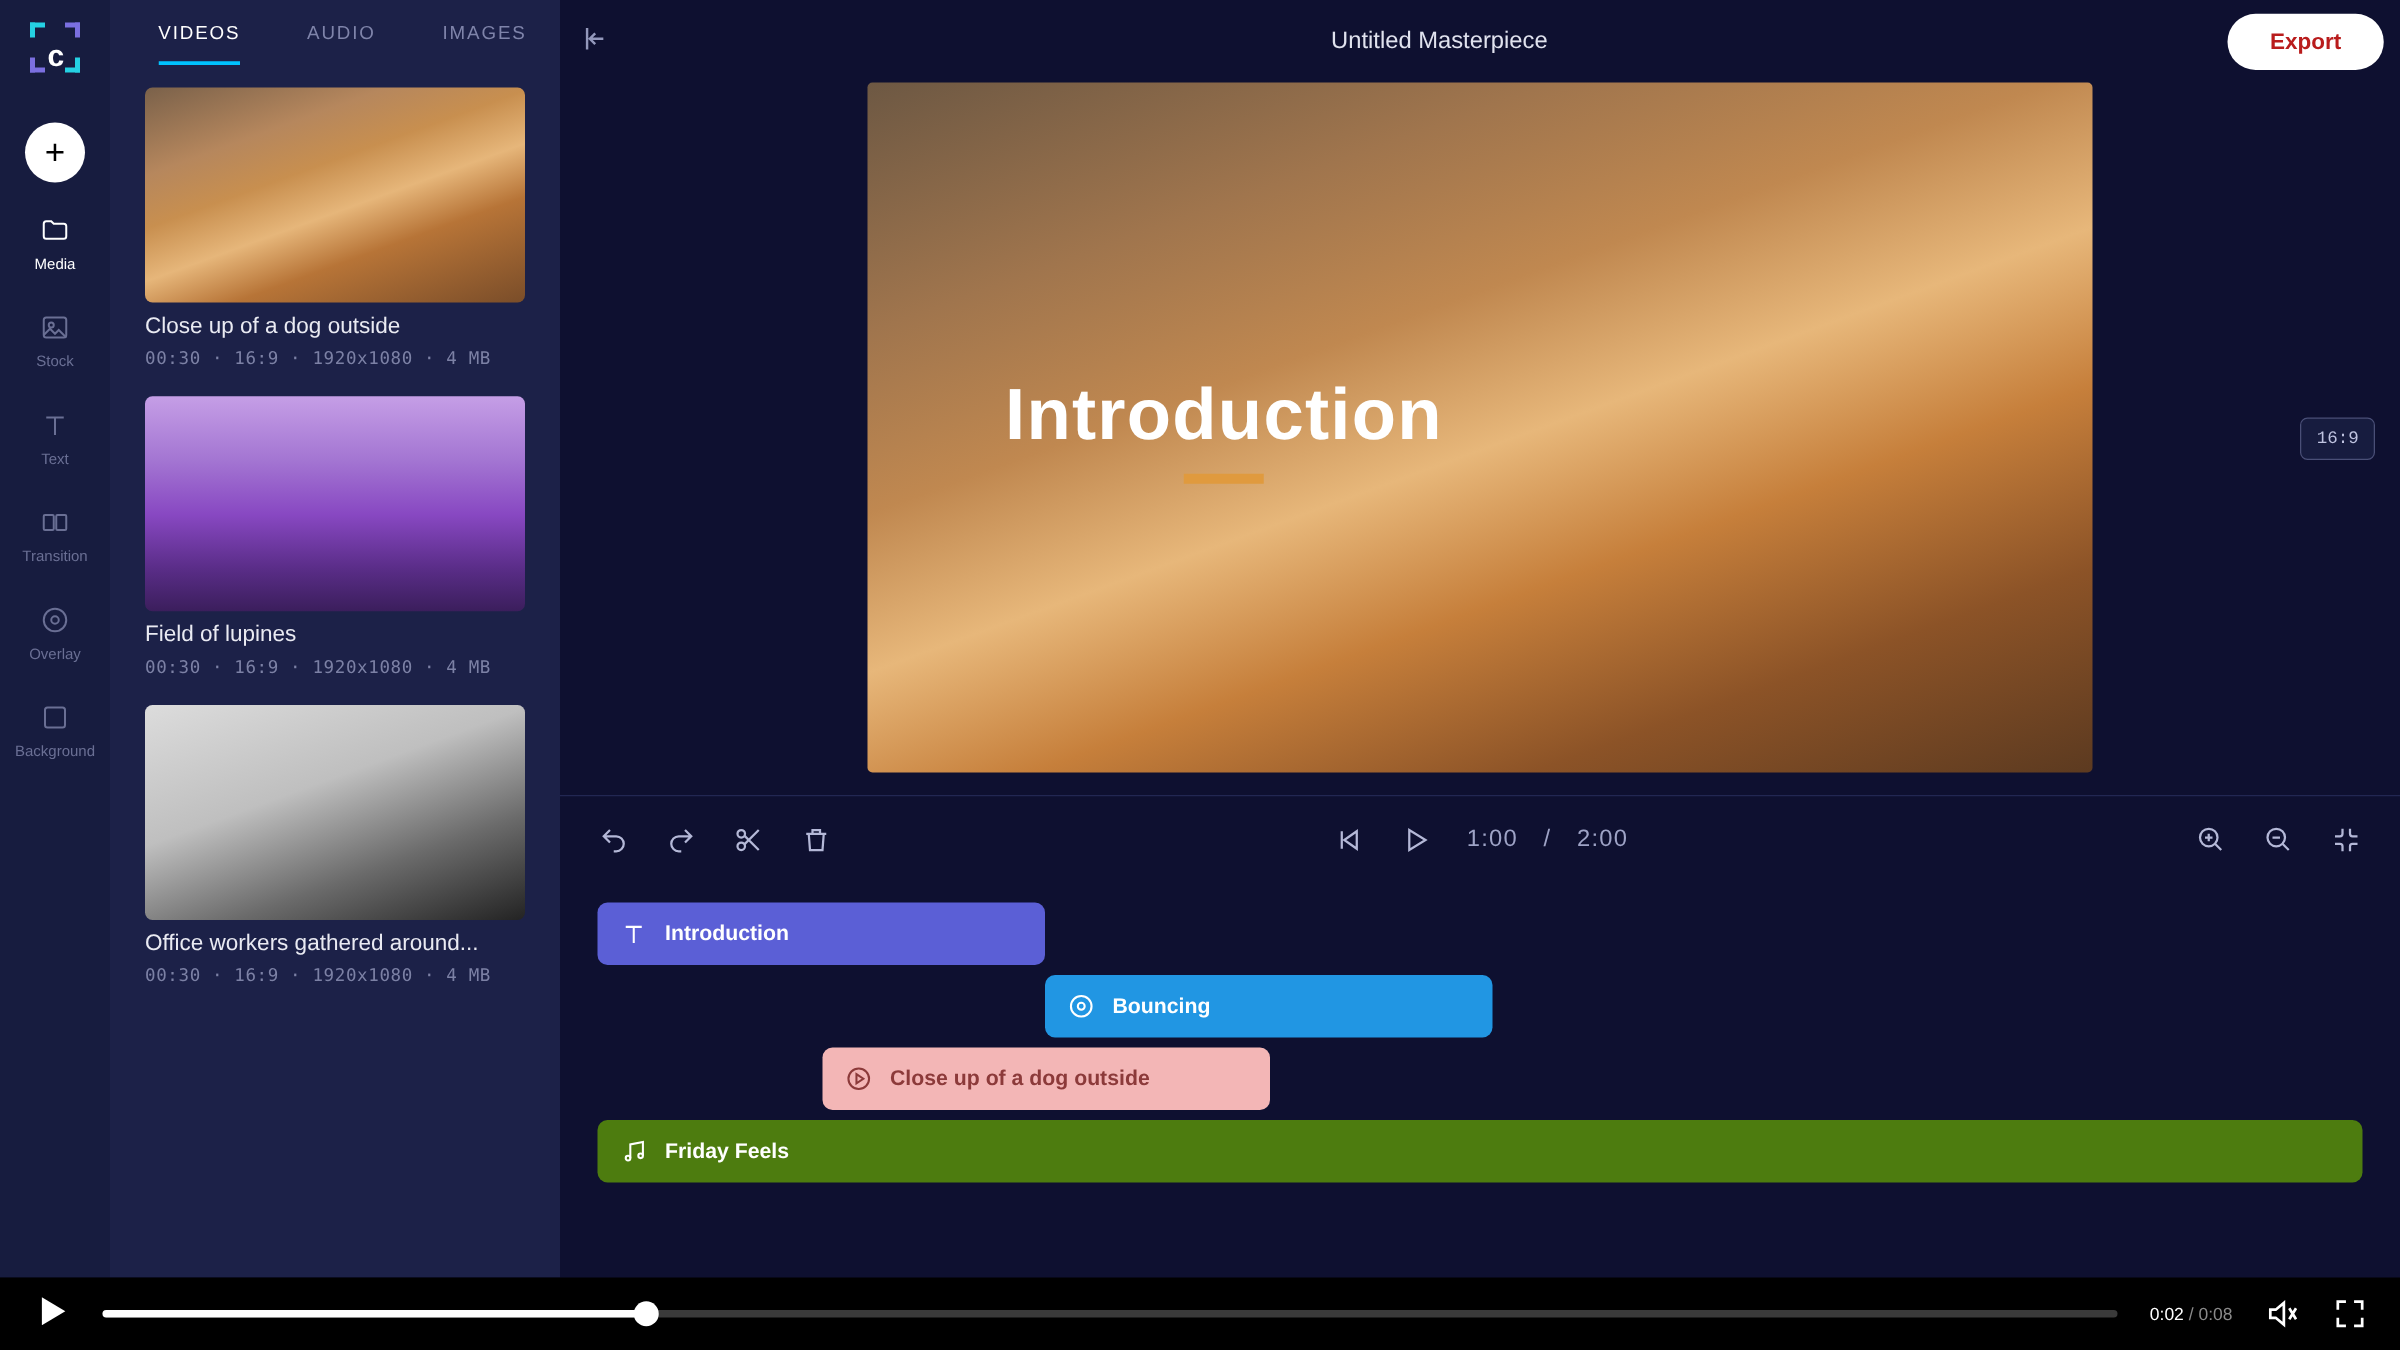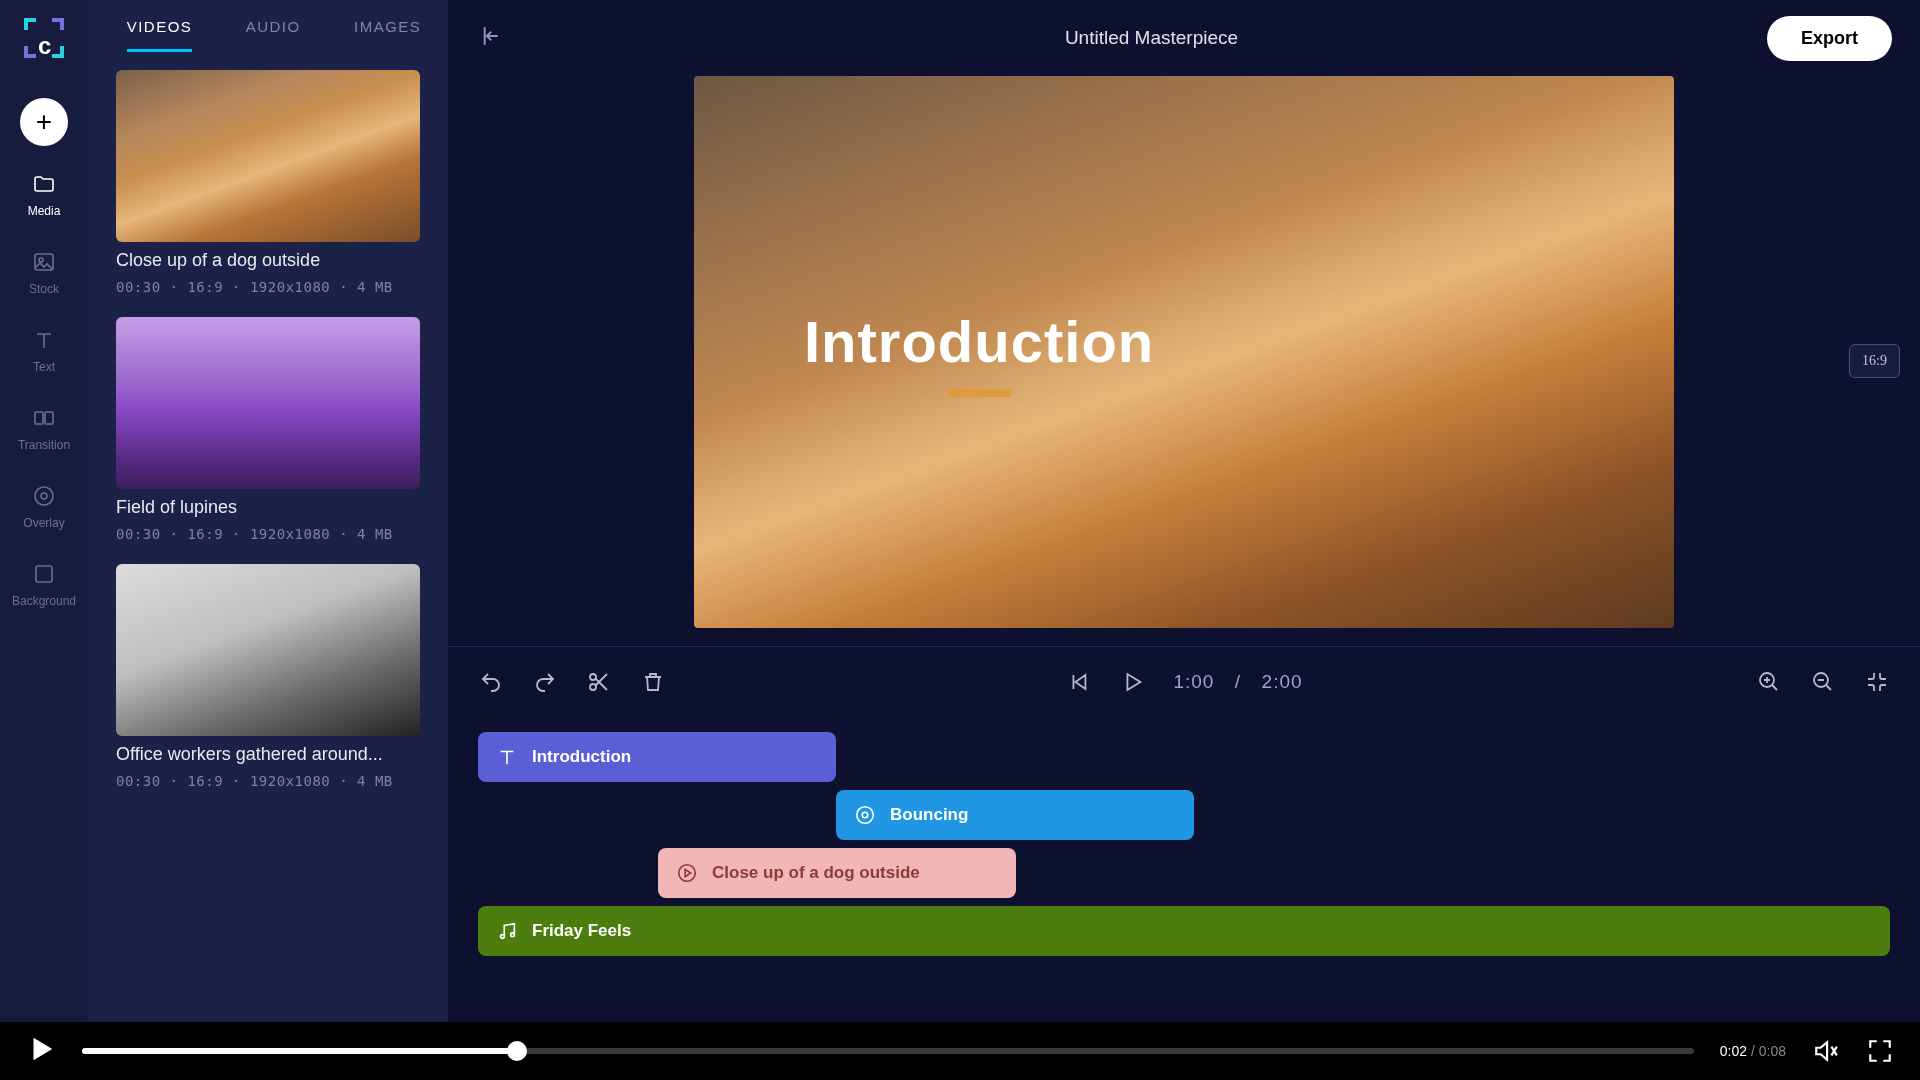--- a/index.html
+++ b/index.html
@@ -27,31 +27,31 @@
 .tab.active { color:#fff; border-bottom:3px solid #00c2ff;margin-left:12px; }
 .media-list { flex:1; overflow:auto; padding:18px 28px; display:flex; flex-direction:column; gap:22px; }
 .media-item { display:flex; flex-direction:column; gap:8px; cursor:pointer; }
 .thumb { width:100%; height:172px; border-radius:6px; }
 .th-dog { background:linear-gradient(160deg,#7a614a 0%,#b6875d 25%,#c88f4f 40%,#e6b67a 55%,#b77437 70%,#7a4d29 100%); }
 .th-lup { background:linear-gradient(180deg,#c59ee6 0%,#a375d2 30%,#8848c2 55%,#5a2d88 80%,#3b1e5c 100%); }
 .th-off { background:linear-gradient(160deg,#dcdcdc 0%,#bfbfbf 40%,#6b6b6b 70%,#232323 100%); }
 .mi-title { font-size:18px; color:#e9eaf2; white-space:nowrap; overflow:hidden; text-overflow:ellipsis; }
 .mi-meta { font-size:14px; color:#7c81a5; font-family:Menlo,Consolas,monospace; letter-spacing:.5px;}
 .editor { flex:1; background:#0e1030; display:flex; flex-direction:column; min-width:0; }
-.topbar { height:76px; display:flex; align-items:center; padding:0 28px; }
+.topbar { height:66px; display:flex; align-items:center; padding:0 13px; }
 .tb-left { width:60px; display:flex; }
 .tb-title { flex:1; text-align:center; color:#e0e2ee; font-size:19px; }
-.export-btn { background:#fff; color:#000000; font-weight:600; font-size:18px; border:none; border-radius:26px; padding:12px 34px; cursor:pointer; }
+.export-btn { background:#fff; color:#b91c1c; font-weight:600; font-size:18px; border:none; border-radius:26px; padding:12px 34px; cursor:pointer; }
 .collapse-icon { color:#9398bb; cursor:pointer;}
 .preview-row { display:flex; align-items:center; justify-content:center; padding:0 28px 18px; position:relative;}
 .preview { width:980px; height:552px; border-radius:4px; background:linear-gradient(160deg,#6d5843 0%,#a0754d 22%,#c08850 38%,#e7b77a 52%,#c67f3b 66%,#8c5327 82%,#5c3a20 100%); position:relative; display:flex; align-items:center; }
 .preview-text { margin-left:110px; }
 .preview-text .pt { font-size:58px; font-weight:700; color:#fff; letter-spacing:1px; }
 .preview-text .bar { width:64px; height:8px; background:#e09a3e; margin:14px auto 0; }
-.ratio-badge { position:absolute; right:20px; top:50%; transform:translateY(-50%); border:1px solid #4a4f77; color:#bfc3e0; font-size:14px; padding:8px 12px; border-radius:6px; background:#171c3f; font-family:Liberation Serif, serif;}
+.ratio-badge { position:absolute; right:20px; top:50%; transform:translateY(-50%); border:1px solid #4a4f77; color:#bfc3e0; font-size:14px; padding:8px 12px; border-radius:6px; background:#171c3f; font-family:Liberation Mono, monospace;}
 .controls { height:70px; display:flex; align-items:center; padding:0 30px; border-top:1px solid #222752;text-align:right; }
 .ctrl-group { display:flex; align-items:center; gap:28px; color:#b4b8d7; }
 .ctrl-group.center { position:absolute; left:50%; transform:translateX(-50%);}
 .ctrl-group.right { margin-left:auto; }
 .controls { position:relative; }
 .cicon { cursor:pointer; width:26px; height:26px; display:flex; align-items:center; justify-content:center;}
 .cicon svg { width:24px; height:24px; stroke:currentColor; fill:none; stroke-width:1.8;}
 .time-label { color:#9ea3c6; font-family:Menlo,Consolas,monospace; font-size:19px; letter-spacing:1px;}
 .time-label .sep { margin:0 8px; }
 .timeline { flex:1; padding:16px 30px 0; overflow:hidden; position:relative; min-height:0;}

